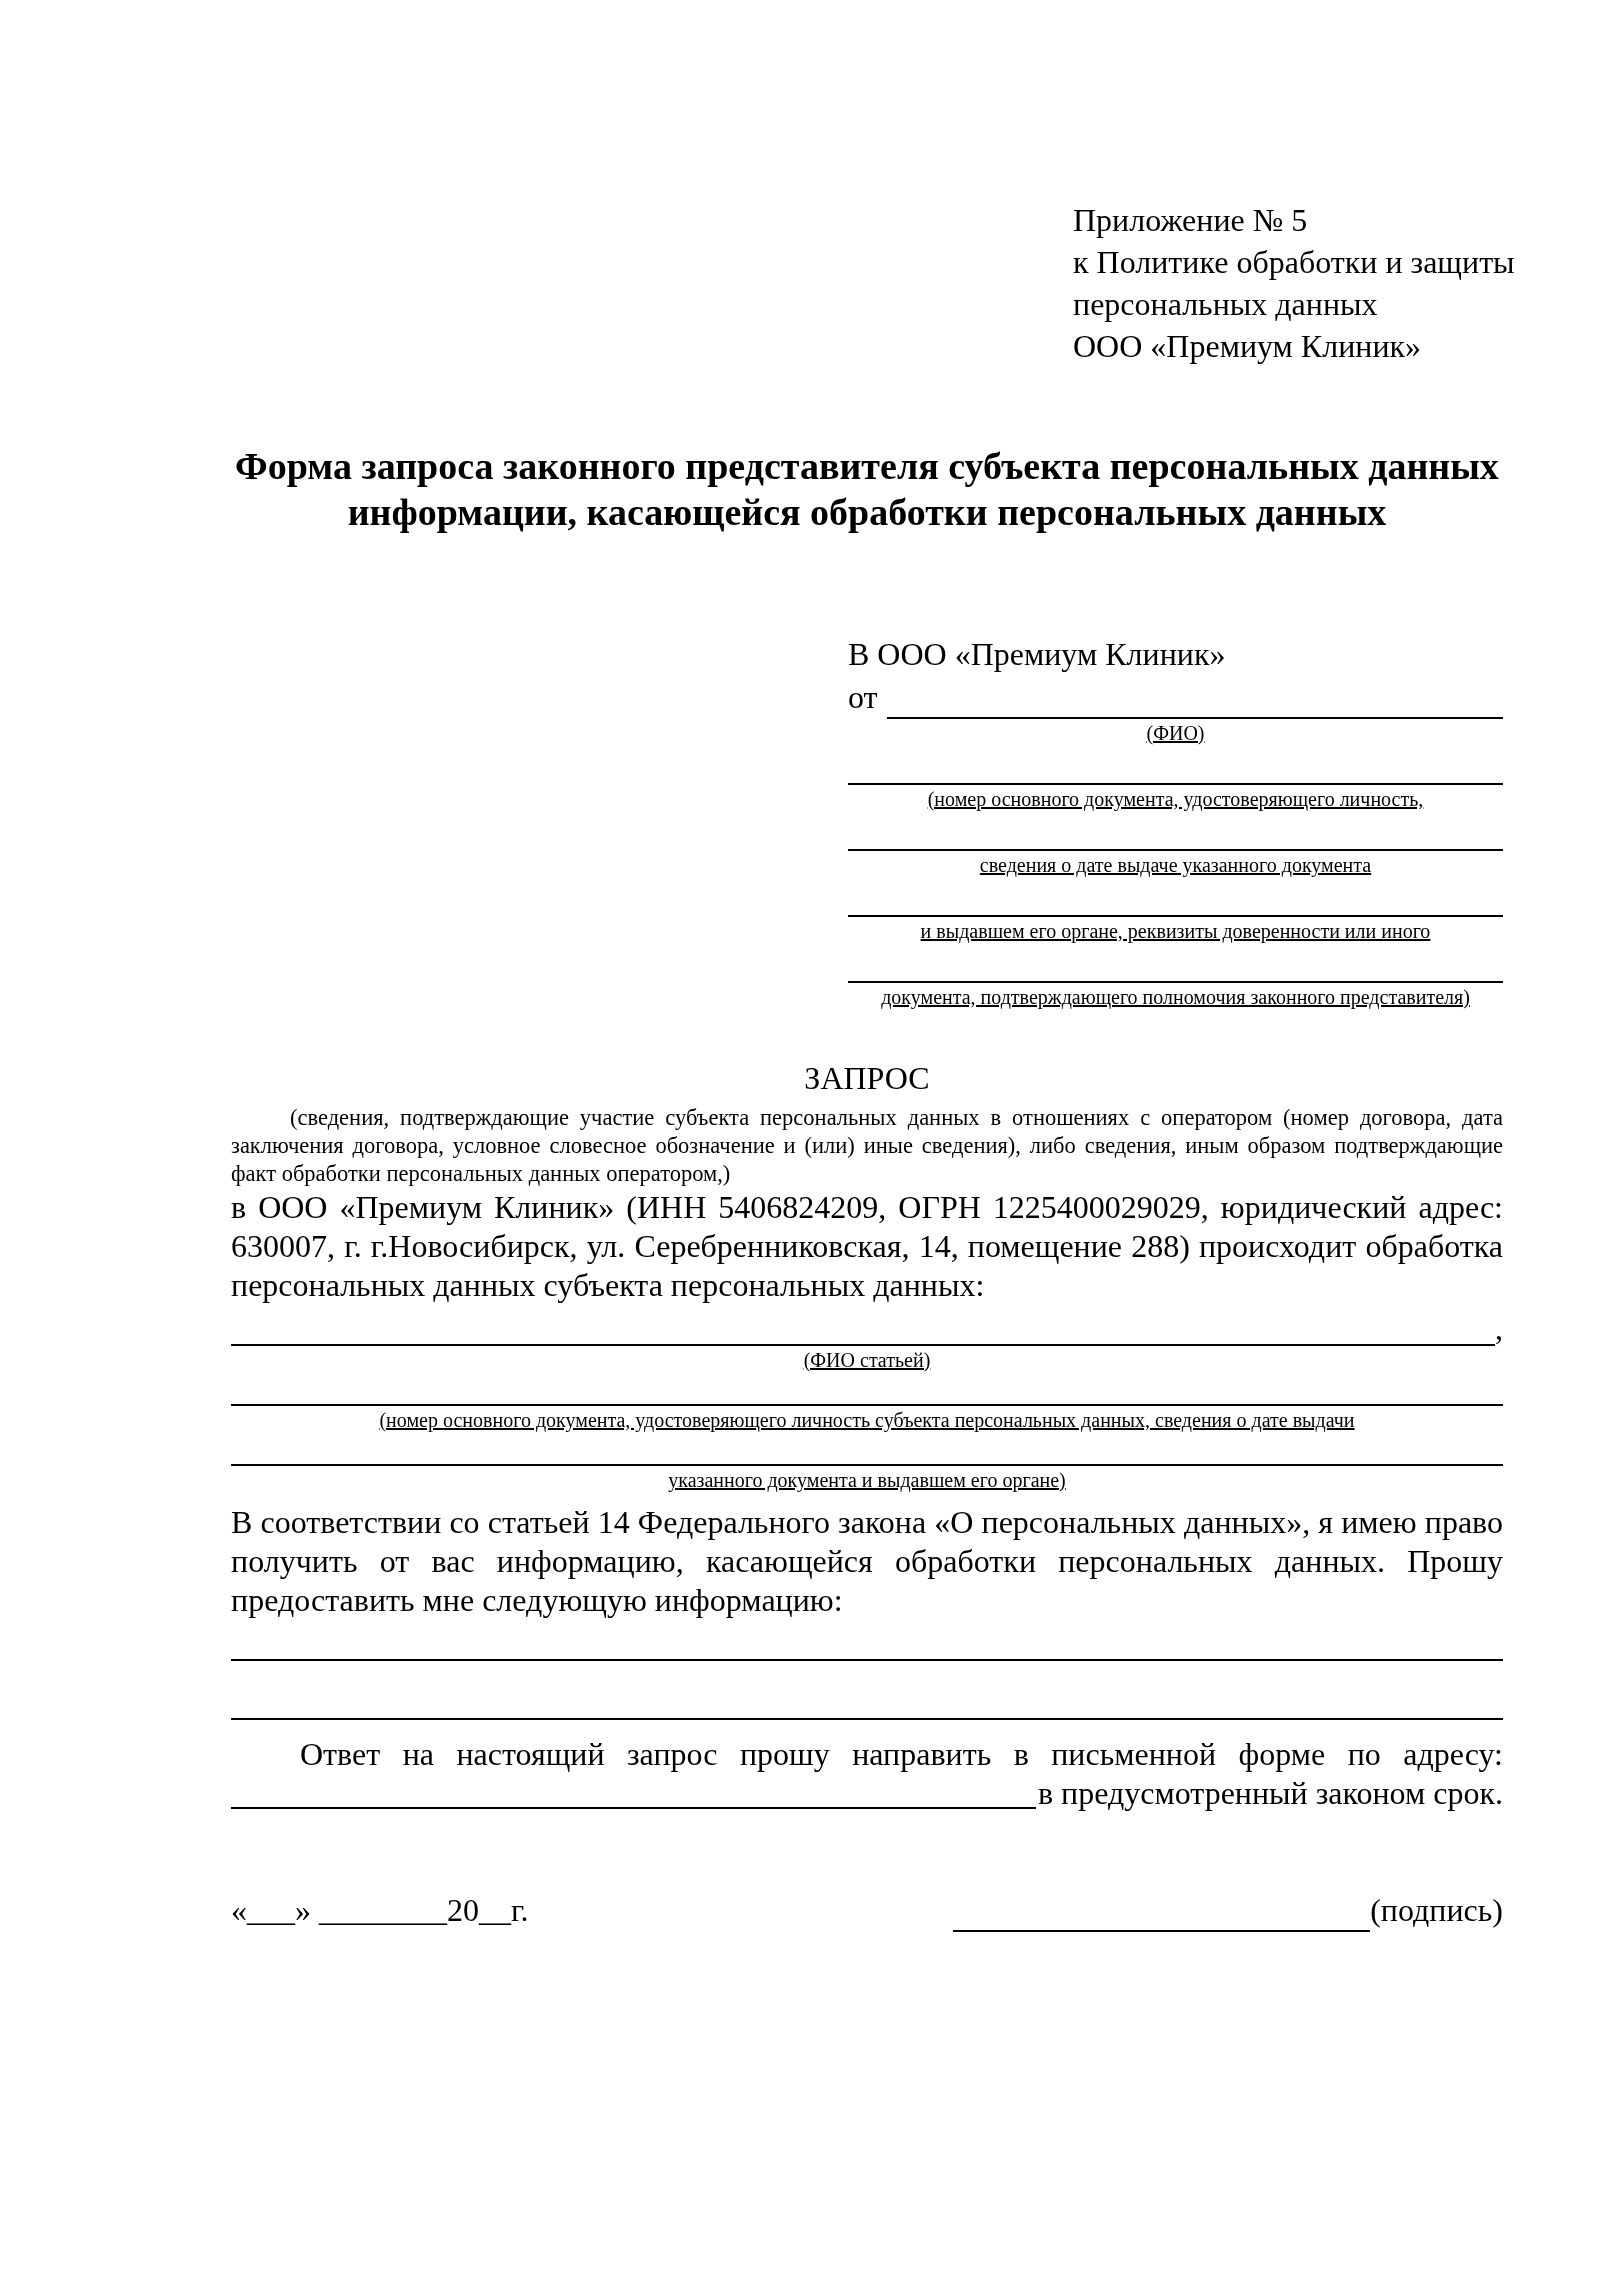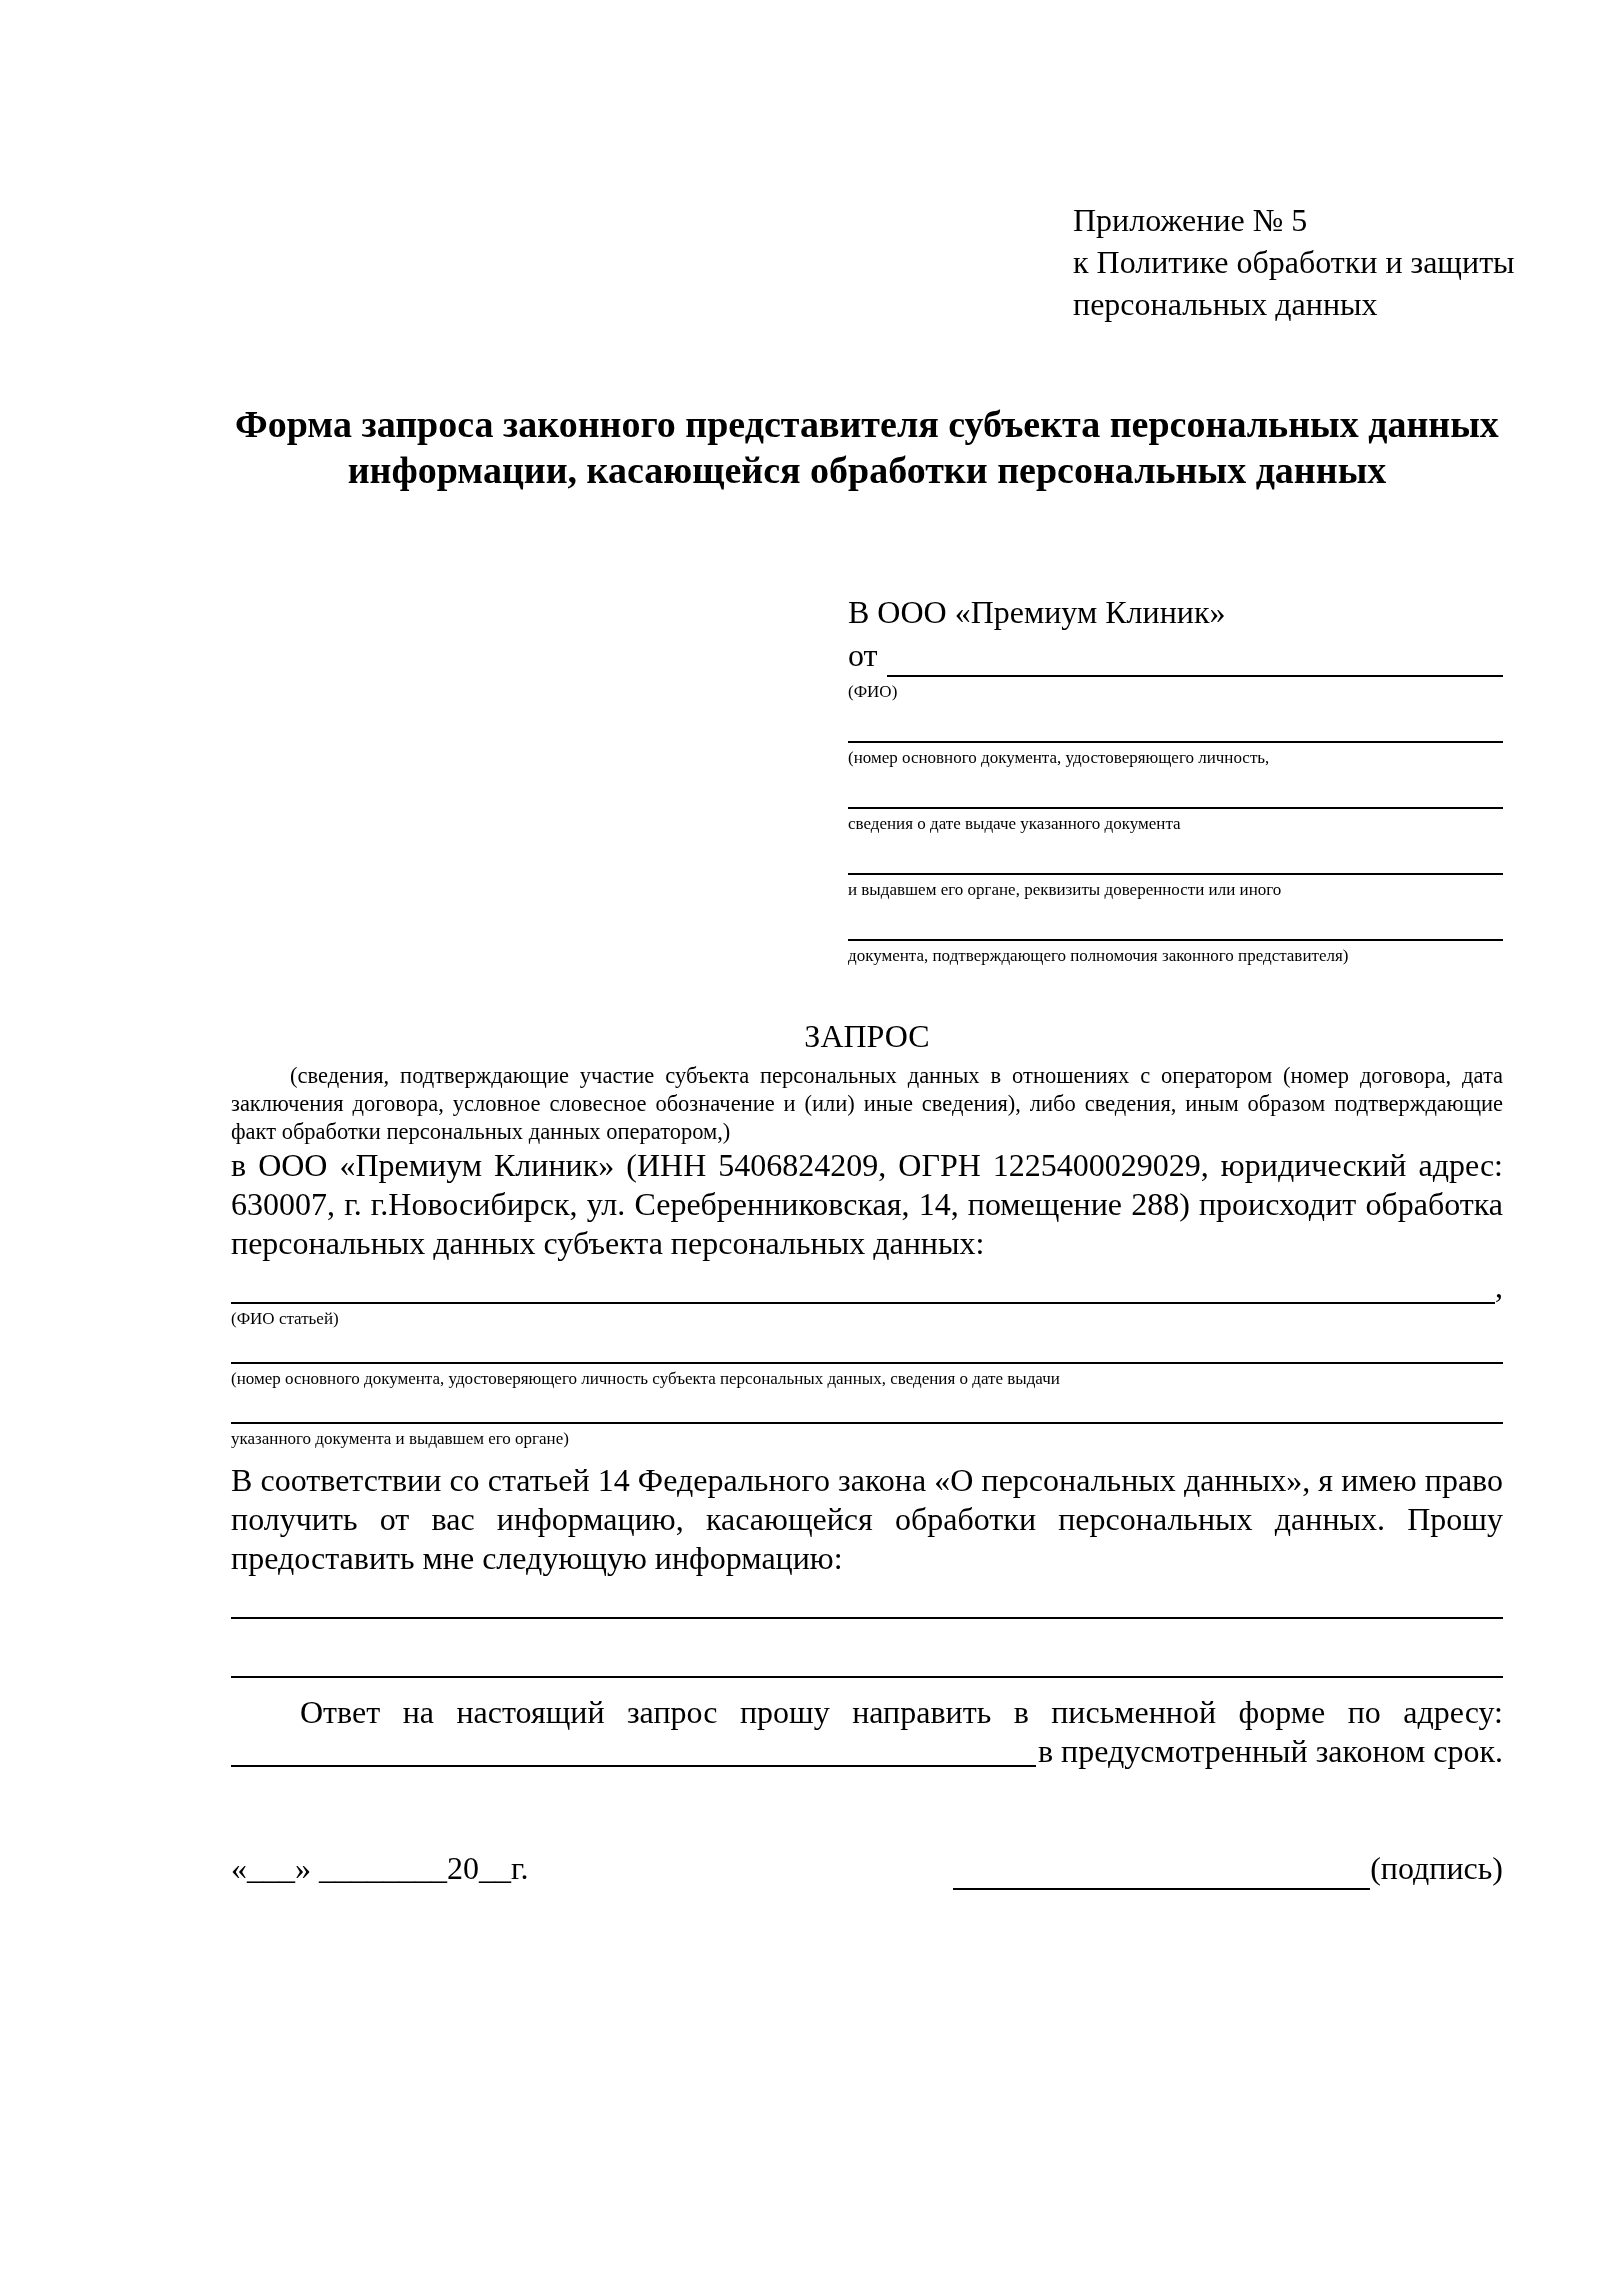--- a/index.html
+++ b/index.html
@@ -53,22 +53,24 @@
     flex: 1 1 auto;
     border-bottom: 2.9px solid #000;
     height: 35px;
     margin-left: 9.8px;
   }
   .a-fill {
     border-bottom: 2.9px solid #000;
     height: 35px;
   }
   .cap {
-    font-size: 17px;
+    font-size: 20px;
     line-height: 29px;
+    text-align: center;
+    text-decoration: underline;
   }
 
   
   .zapros {
     margin-top: 45px;
     text-align: center;
     line-height: 43px;
   }
   .intro-row {
     display: flex;
@@ -142,20 +144,21 @@
 </style>
 </head>
 <body>
 
 <div class="page">
 
   <div class="annex">
     <div>Приложение № 5</div>
     <div>к Политике обработки и защиты</div>
     <div>персональных данных</div>
+    <div>ООО «Премиум Клиник»</div>
   </div>
 
   <div class="title">
     <div>Форма запроса законного представителя субъекта персональных данных</div>
     <div>информации, касающейся обработки персональных данных</div>
   </div>
 
   <div class="addressee">
     <div>В ООО «Премиум Клиник»</div>
     <div class="from-row">

